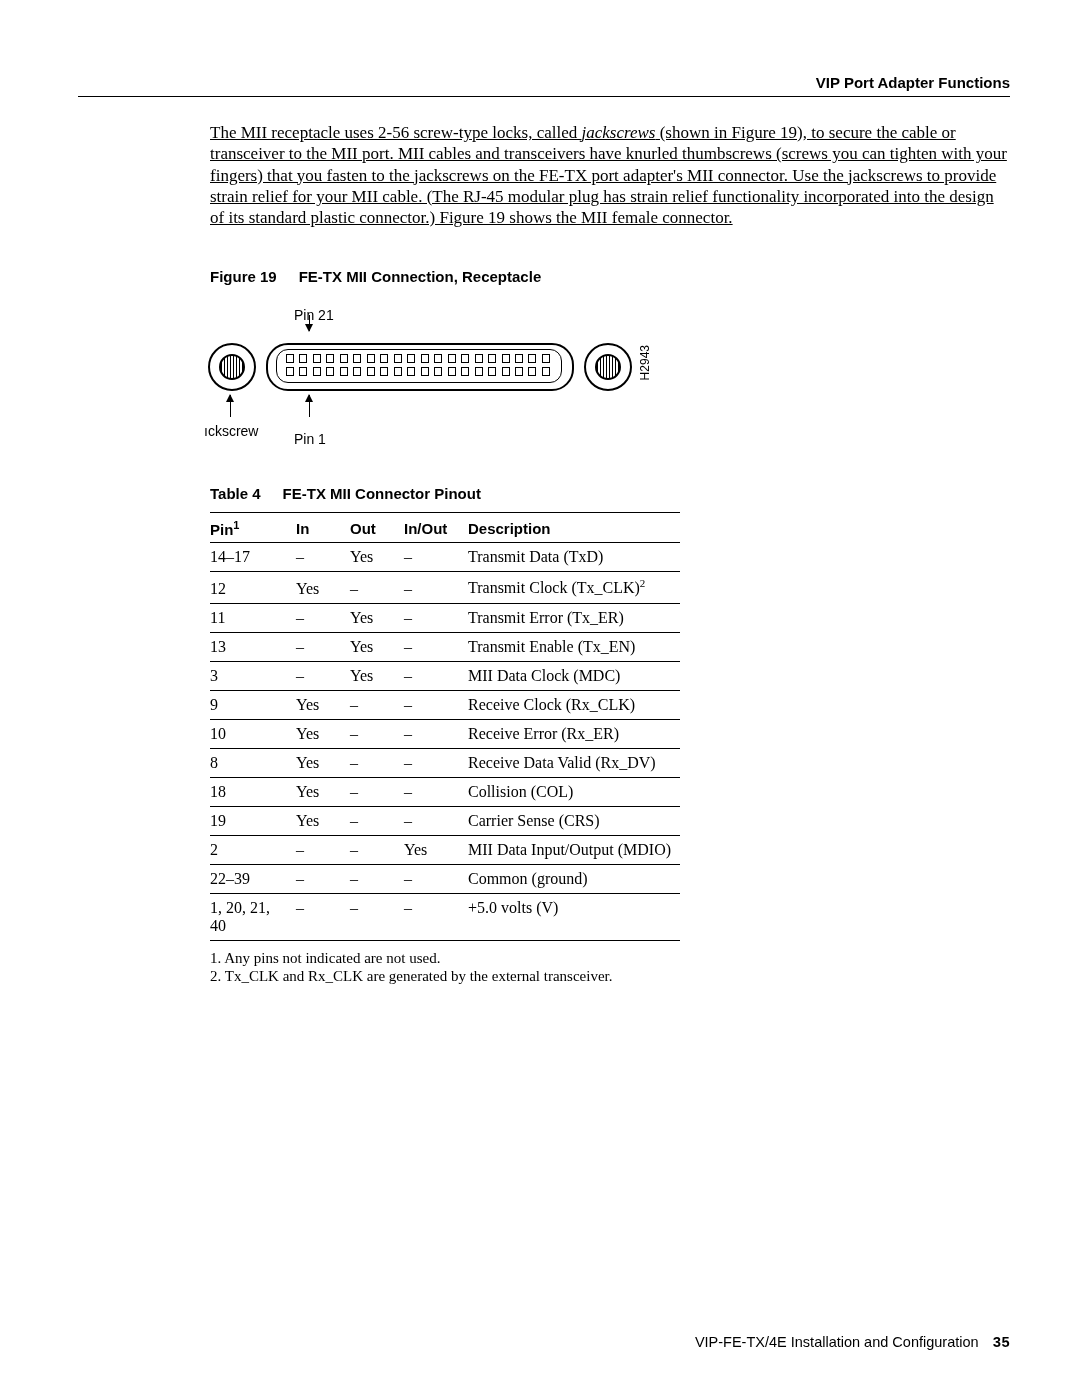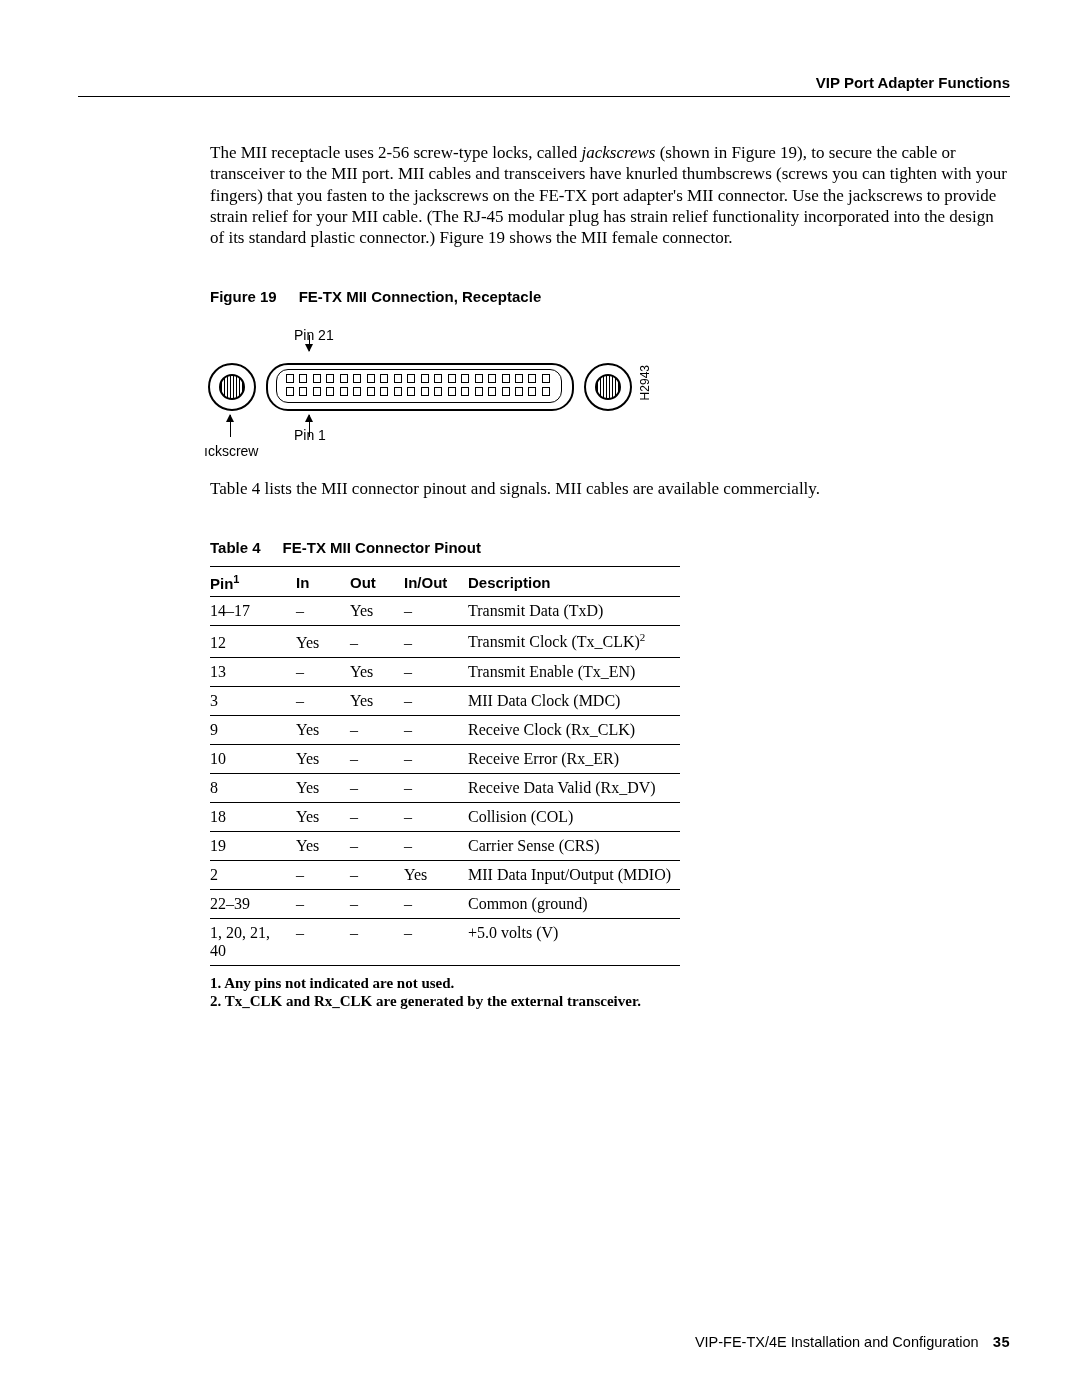--- a/index.html
+++ b/index.html
@@ -26,22 +26,23 @@
     font-size: 15px;
   }
   .head-rule {
     position: absolute;
     top: 96px;
     left: 78px;
     right: 70px;
     border-top: 1px solid #000;
   }
   .body-text {
-    margin-top: 68px;
+    margin-top: 48px;
     line-height: 1.25;
+    text-decoration: underline;
   }
   .body-text p { margin: 0 0 4px 0; }
   .italic { font-style: italic; }
 
   .fig-cap, .tab-cap {
     font-family: Helvetica, Arial, sans-serif;
     font-weight: bold;
     font-size: 15px;
     margin-top: 40px;
     margin-bottom: 10px;
@@ -101,21 +102,21 @@
   }
   .fig-jackscrew-label { position:absolute; left:0px; top:128px; }
 
   .fig-pin1-arrow {
     position:absolute; left:105px; top:100px; width:1px; height:22px; background:#000;
   }
   .fig-pin1-arrow::before{
     content:""; position:absolute; left:-4px; top:-1px;
     border-left:4px solid transparent; border-right:4px solid transparent; border-bottom:8px solid #000;
   }
-  .fig-pin1-label { position:absolute; left:90px; top:112px; }
+  .fig-pin1-label { position:absolute; left:90px; top:136px; }
 
   .fig-code {
     position:absolute; left:434px; top:50px;
     writing-mode: vertical-rl; transform: rotate(180deg);
     font-size:12px; font-family: Helvetica, Arial, sans-serif;
   }
 
   .after-fig { margin-top: 4px; }
 
   
@@ -140,21 +141,21 @@
     vertical-align: baseline;
   }
   table.pinout tr:last-child td { border-bottom: 1.5px solid #000; }
   .sup { font-size: 11px; vertical-align: super; }
   table.pinout col.c1 { width: 86px; }
   table.pinout col.c2 { width: 54px; }
   table.pinout col.c3 { width: 54px; }
   table.pinout col.c4 { width: 64px; }
 
   .footnotes { font-size: 15px; margin-top: 8px; }
-  .footnotes div { line-height: 1.2; font-weight: bold; }
+  .footnotes div { line-height: 1.2; }
 
   .footer {
     position: absolute;
     bottom: 46px;
     right: 70px;
     font-family: Helvetica, Arial, sans-serif;
     font-size: 14.5px;
   }
   .footer .pg { font-weight: bold; margin-left: 14px; font-family: Liberation Mono, monospace; }
 </style>
@@ -237,21 +238,20 @@
 
     <div class="fig-jackscrew-arrow"></div>
     <div class="fig-jackscrew-label">ıckscrew</div>
 
     <div class="fig-pin1-arrow"></div>
     <div class="fig-pin1-label">Pin 1</div>
 
     <div class="fig-code">H2943</div>
   </div>
 
-  <p class="after-fig">Table 4 lists the MII connector pinout and signals. MII cables are available commercially.</p>
 
   <div class="tab-cap">
     <span>Table 4</span><span class="gap"></span><span>FE-TX MII Connector Pinout</span>
   </div>
 
   <table class="pinout">
     <colgroup>
         <col class="c1">
         <col class="c2">
         <col class="c3">
@@ -276,20 +276,27 @@
           <td>Transmit Data (TxD)</td>
         </tr>
         <tr>
           <td>12</td>
           <td>Yes</td>
           <td>–</td>
           <td>–</td>
           <td>Transmit Clock (Tx_CLK)<span class="sup">2</span></td>
         </tr>
         <tr>
+          <td>11</td>
+          <td>–</td>
+          <td>Yes</td>
+          <td>–</td>
+          <td>Transmit Error (Tx_ER)</td>
+        </tr>
+        <tr>
           <td>13</td>
           <td>–</td>
           <td>Yes</td>
           <td>–</td>
           <td>Transmit Enable (Tx_EN)</td>
         </tr>
         <tr>
           <td>3</td>
           <td>–</td>
           <td>Yes</td>

